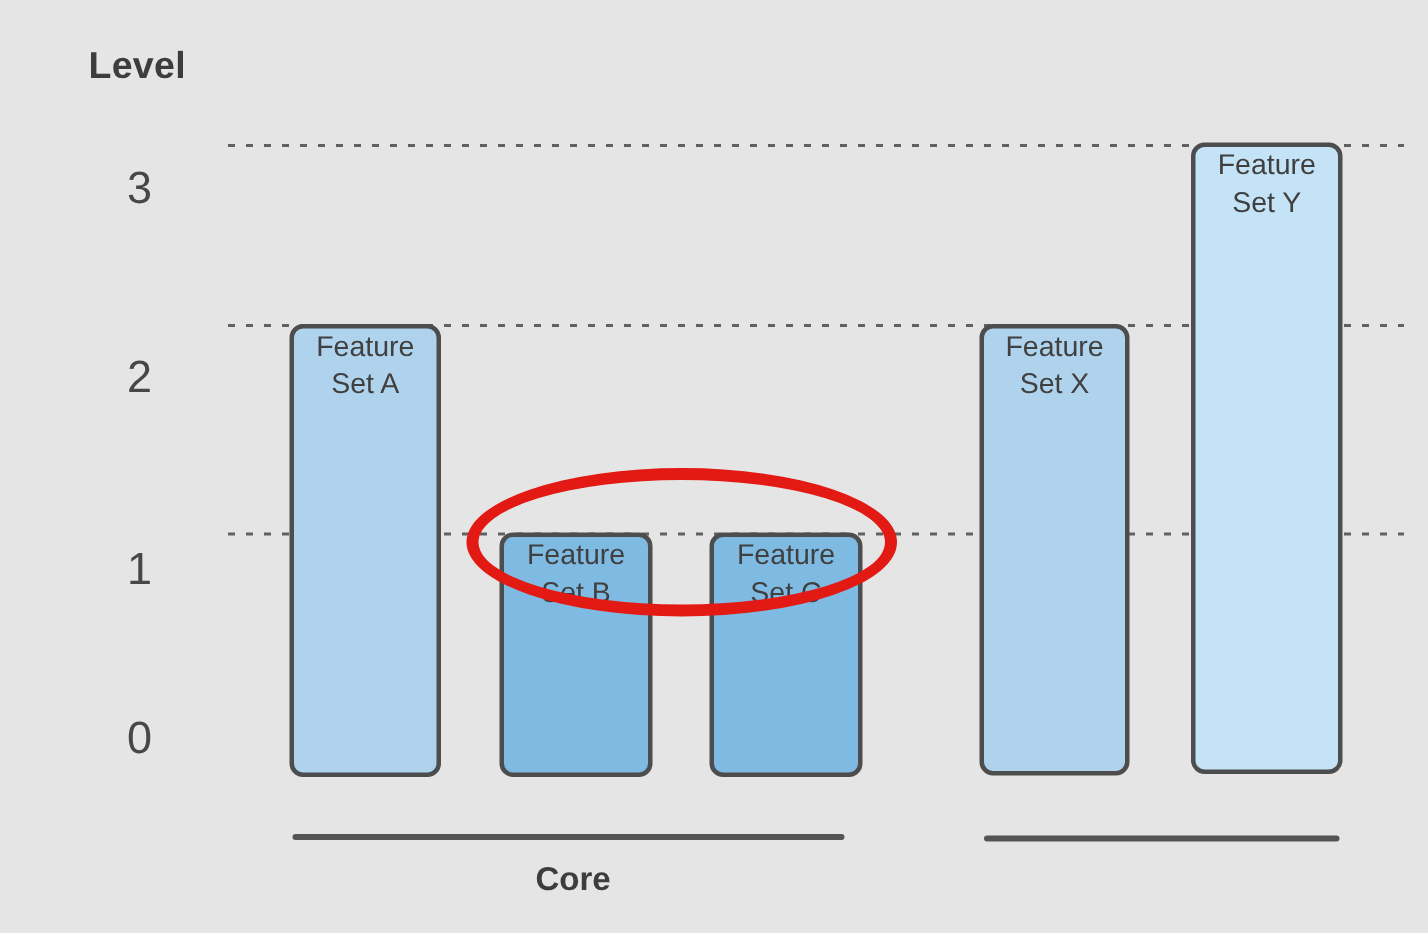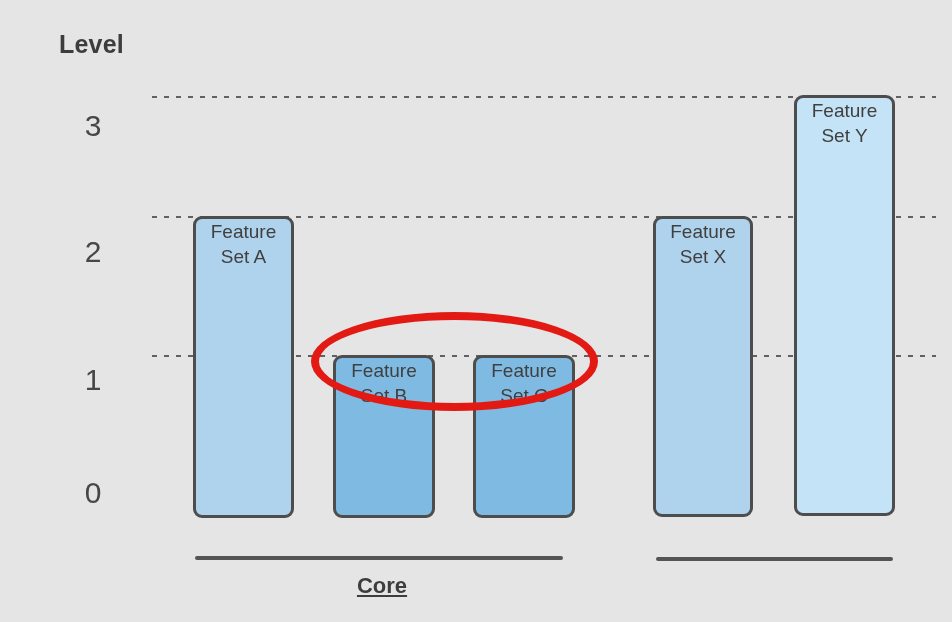--- a/index.html
+++ b/index.html
@@ -93,21 +93,20 @@
   .group-line-peripheral { left: 656px; top: 557px; width: 237px; }
   .group-label {
     position: absolute;
     width: 200px;
     top: 572px;
     text-align: center;
     font-size: 22px;
     line-height: 27px;
     font-weight: bold;
     color: #3d3d3d;
-    text-decoration: underline;
   }
   .group-label-core { left: 282px; }
   .group-label-peripheral { left: 675px; }
 </style>
 </head>
 <body>
 
 <div class="canvas">
 
   <div class="axis-title">Level</div>

